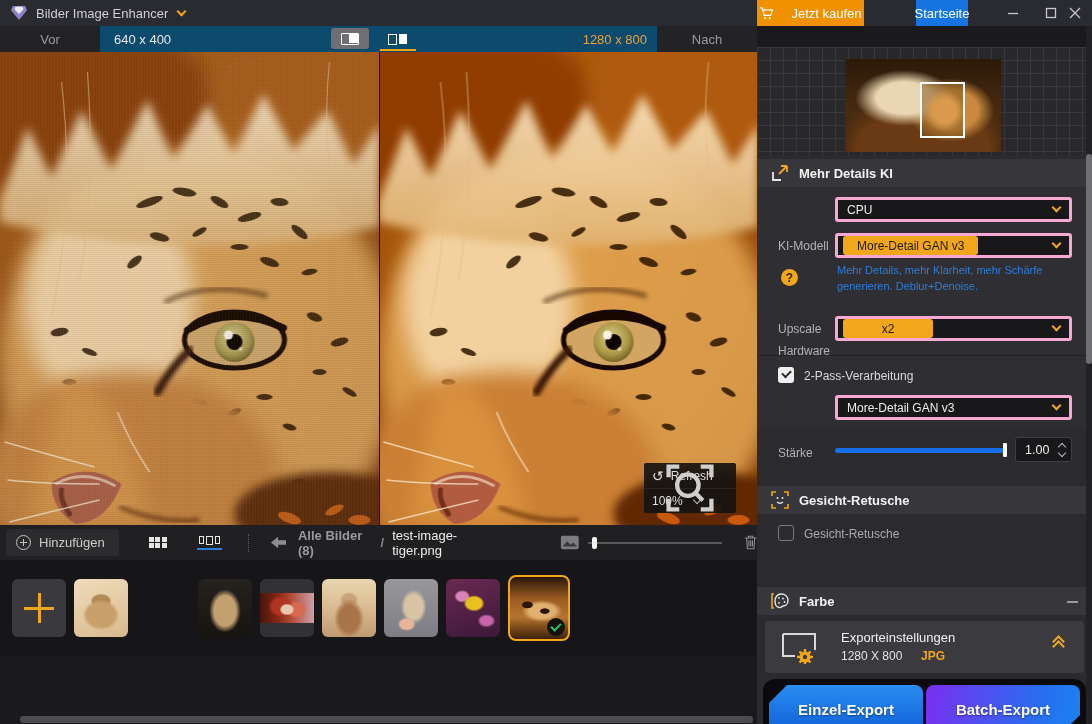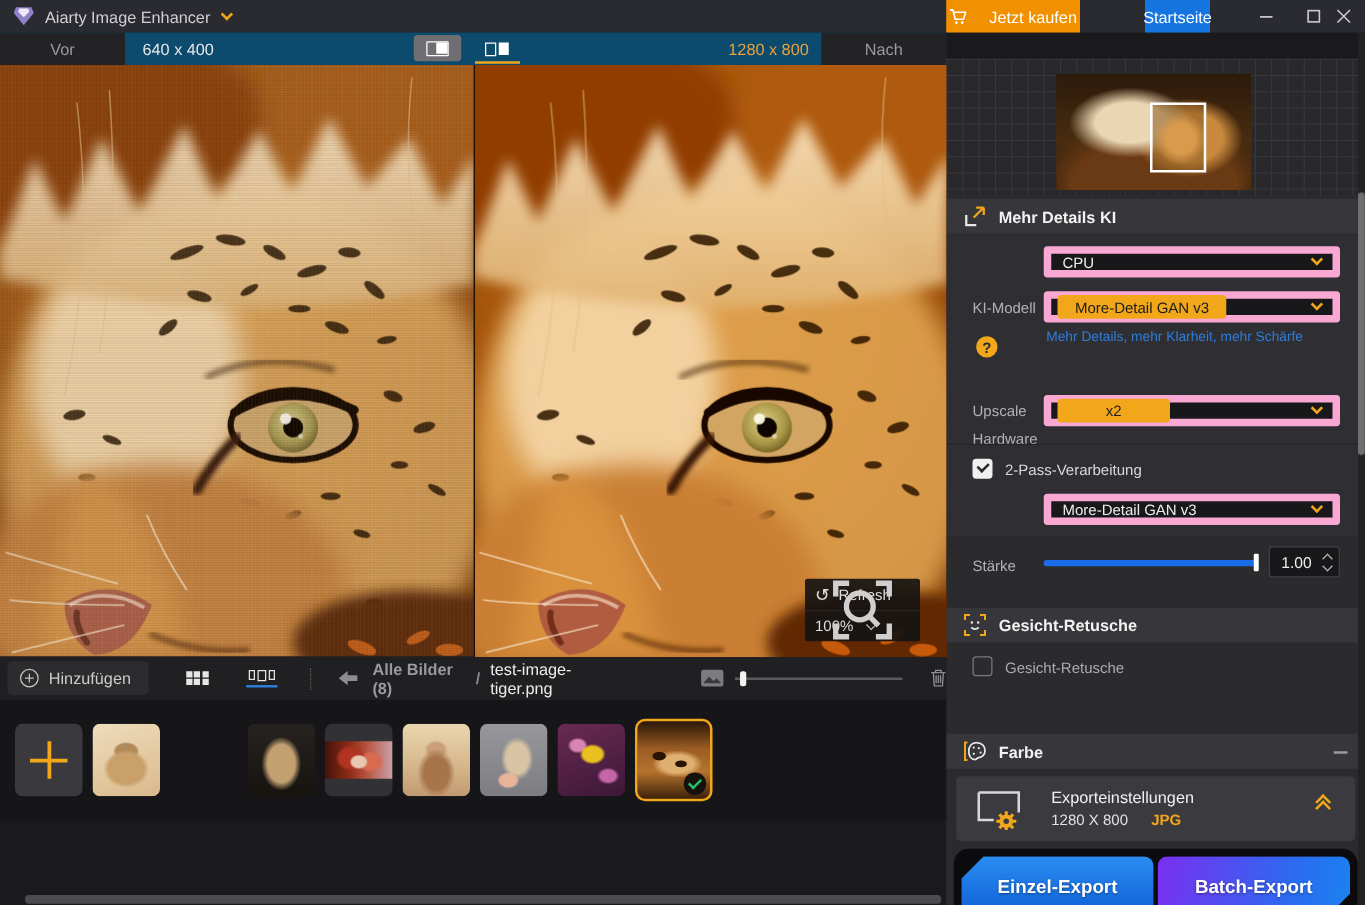--- a/index.html
+++ b/index.html
@@ -99,21 +99,21 @@
   
   #sidebar { position:absolute; left:757px; top:23px; width:335px; height:698px; background:#2b2b2e;margin-top:24px; }
   #navigator { position:absolute; left:0; top:0; width:335px; height:109px; background-color:#29292c; background-image:linear-gradient(#39393d 1px, transparent 1px), linear-gradient(90deg,#39393d 1px, transparent 1px); background-size:13px 13px; }
   .nav-img { position:absolute; left:88px; top:12px; width:156px; height:93px; background: radial-gradient(70px 40px at 38% 42%, #ead6b2 0 40%, transparent 70%), radial-gradient(60px 44px at 68% 55%, #c98a3e 0 45%, transparent 72%), radial-gradient(120px 60px at 50% 95%, #6a3a14 0 55%, transparent 80%), linear-gradient(180deg,#2c1a0a,#4a2c10 60%, #241505); }
   .nav-rect { position:absolute; left:75px; top:23px; width:45px; height:56px; border:2px solid #fff; background:radial-gradient(26px 26px at 55% 52%, #d99a4e 0 45%, rgba(138,90,32,.55) 80%); cursor:move; }
 
   .sec-header { position:absolute; left:0; width:335px; height:28px; background:#37373b; display:flex; align-items:center; gap:10px; padding-left:14px; color:#f2f2f2; font-size:13px; font-weight:bold; }
   .sec-body { position:absolute; left:0; width:335px; background:#2f2f33; }
 
   .row-label { position:absolute; left:21px; color:#b2b2b6; font-size:12px; }
-  .dropdown { position:absolute; left:78px; width:237px; height:25px; background:#18181a; border:6px solid #f9a8d4; border-radius:3px; display:flex; align-items:center; padding:0 9px; color:#ececec; font-size:12px; cursor:pointer; }
+  .dropdown { position:absolute; left:78px; width:237px; height:25px; background:#18181a; border:3px solid #f9a8d4; border-radius:3px; display:flex; align-items:center; padding:0 9px; color:#ececec; font-size:12px; cursor:pointer; }
   .dropdown .chev { margin-left:auto; width:7px; height:7px; border-right:2px solid #f2a71b; border-bottom:2px solid #f2a71b; transform:rotate(45deg); margin-top:-4px; }
   .dropdown.disabled { color:#6a6a6e; border-color:#333336; cursor:default; }
   .dropdown.disabled .chev { border-color:#5a5a5e; }
   .pill { background:#f2a71b; color:#1c1c1c; height:19px; border-radius:3px; display:flex; align-items:center; justify-content:center; padding:0 14px; font-size:12px; margin-left:-4px; }
   .desc { position:absolute; left:80px; color:#2e7cd8; font-size:11px; line-height:16px; }
   .help-circle { position:absolute; left:24px; width:17px; height:17px; border-radius:50%; background:#f2a71b; color:#2a2a2a; font-size:12px; font-weight:bold; display:flex; align-items:center; justify-content:center; cursor:pointer; }
   .hr { position:absolute; left:0; width:335px; height:1px; background:#242427; }
 
   .checkbox { position:absolute; width:16px; height:16px; border-radius:3px; cursor:pointer; }
   .checkbox.checked { background:#f0f0f0; }
@@ -254,21 +254,21 @@
   </defs>
 </svg>
 
 <div id="window">
 
   <div id="titlebar">
     <svg class="logo" viewBox="0 0 20 18">
       <polygon points="3,1 17,1 19,6 10,17 1,6" fill="#8f82c8"></polygon>
       <polygon points="6,2 14,2 15,5 10,10 5,5" fill="#efeaf8"></polygon>
     </svg>
-    <span class="app-name">Aiarty Image Enhancer</span>
+    <span class="app-name">Bilder Image Enhancer</span>
     <span class="title-chev"></span>
     <div class="buy-btn">
       <svg width="15" height="13" viewBox="0 0 16 14">
         <path d="M1,1 h2.5 l2,8 h7 l2-6 h-10" fill="none" stroke="#fff" stroke-width="1.4" stroke-linejoin="round"></path>
         <circle cx="6.5" cy="12" r="1.2" fill="#fff"></circle>
           <circle cx="11.5" cy="12" r="1.2" fill="#fff"></circle>
       </svg>
       <span>Jetzt kaufen</span>
     </div>
     <div class="home-btn">
@@ -429,20 +429,21 @@
     <div class="dropdown" style="top:186px">
       <span class="pill">More-Detail GAN  v3</span>
       <span class="chev"></span>
     </div>
 
     <div class="help-circle" style="top:222px">
         <span>?</span>
       </div>
     <div class="desc" style="top:215px">
       <div>Mehr Details, mehr Klarheit, mehr Schärfe</div>
+      <div>generieren. Deblur+Denoise.</div>
     </div>
 
     <span class="row-label" style="top:275px">Upscale</span>
     <div class="dropdown" style="top:269px">
       <span class="pill" style="min-width:90px">x2</span>
       <span class="chev"></span>
     </div>
 
     <div class="hr" style="top:308px"></div>
 

